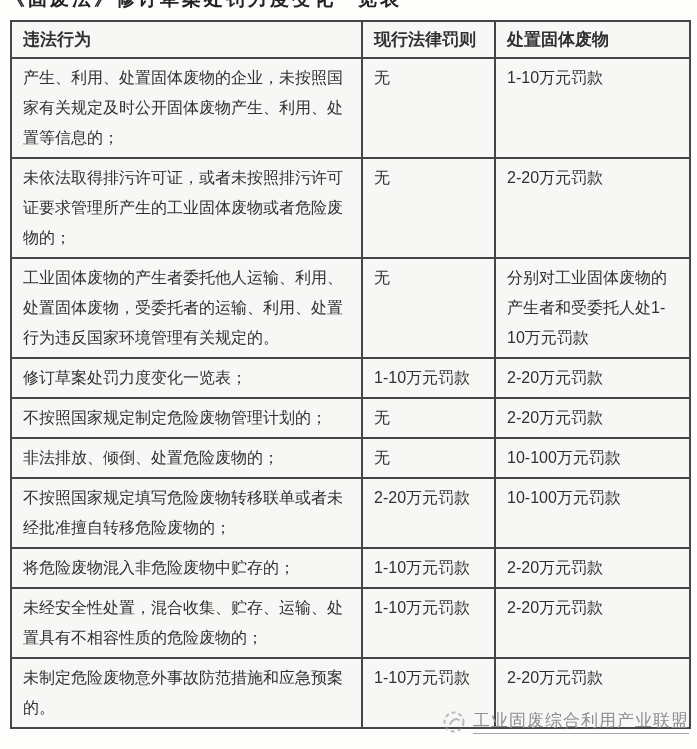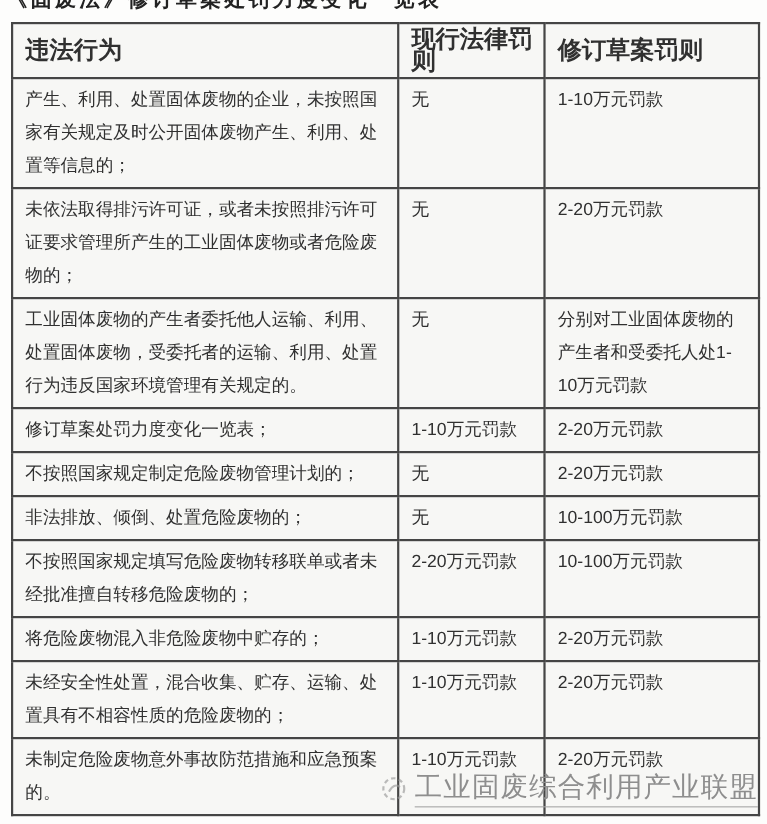--- a/index.html
+++ b/index.html
@@ -34,39 +34,39 @@
     text-align:left;
     padding:4px 10px 4px 11px;
     font-size:16px;
     line-height:30px;
     color:#303030;
     overflow:hidden;
   }
   table.penalty th {
     vertical-align:middle;
     font-weight:700;
-    font-size:22px;
+    font-size:17px;
     line-height:20px;
     height:37px;
   }
   tr.h91  { height:91px; }
   tr.h92  { height:92px;padding-left:44px; }
   tr.h103 { height:75px; }
   tr.h33  { height:33px; }
   tr.h36  { height:36px;margin-top:32px; }
   tr.h35  { height:35px; }
   tr.h63  { height:63px; }
   tr.h68  { height:68px; }
   tr.h66  { height:66px; }
   .watermark {
     position:absolute;
     right:8px; bottom:15px;
     display:flex; align-items:center; gap:7px;
     color:#8e8e8e;
-    font-size:25px;
+    font-size:17px;
     letter-spacing:1px;
     white-space:nowrap;
   }
   .watermark .wm-text { border-bottom:1.5px solid #a6a6a6; padding-bottom:1px; }
   .wm-logo { width:24px; height:24px; opacity:.65; flex:0 0 auto; }
 </style>
 </head>
 <body>
 
 <div class="cropped-title">
@@ -76,21 +76,21 @@
 <table class="penalty">
   <colgroup>
     <col style="width:351px">
     <col style="width:133px">
     <col style="width:195px">
   </colgroup>
   <thead>
     <tr>
       <th>违法行为</th>
       <th>现行法律罚则</th>
-      <th>修订草案罚则</th>
+      <th>处置固体废物</th>
     </tr>
   </thead>
   <tbody>
     <tr class="h91">
       <td>产生、利用、处置固体废物的企业，未按照国家有关规定及时公开固体废物产生、利用、处置等信息的；</td>
       <td>无</td>
       <td>1-10万元罚款</td>
     </tr>
     <tr class="h92">
       <td>未依法取得排污许可证，或者未按照排污许可证要求管理所产生的工业固体废物或者危险废物的；</td>

